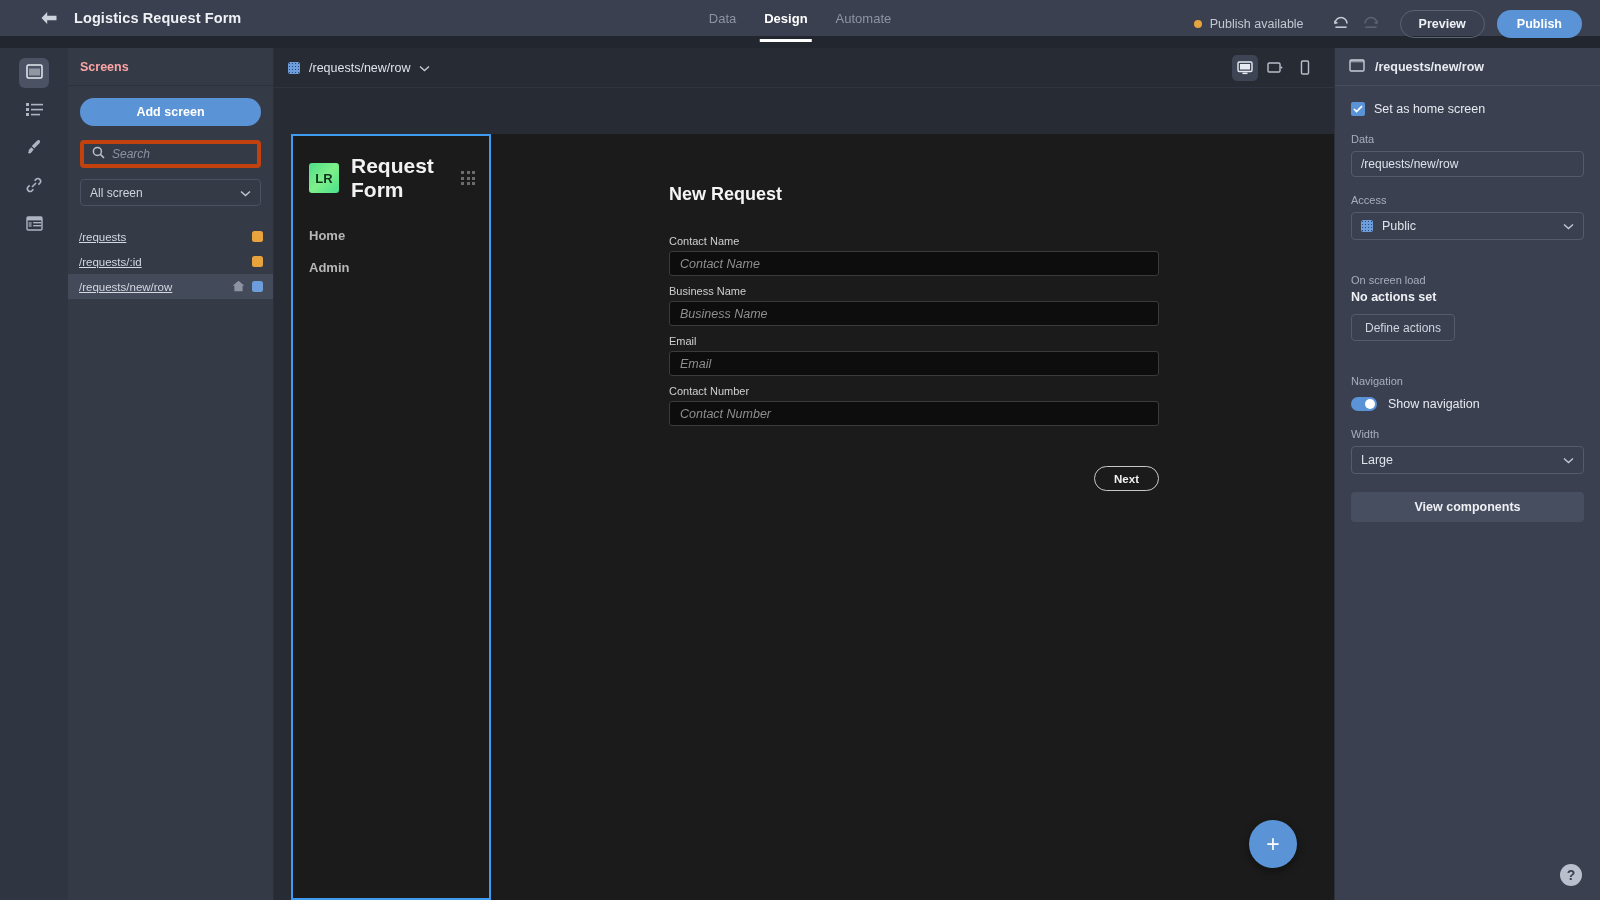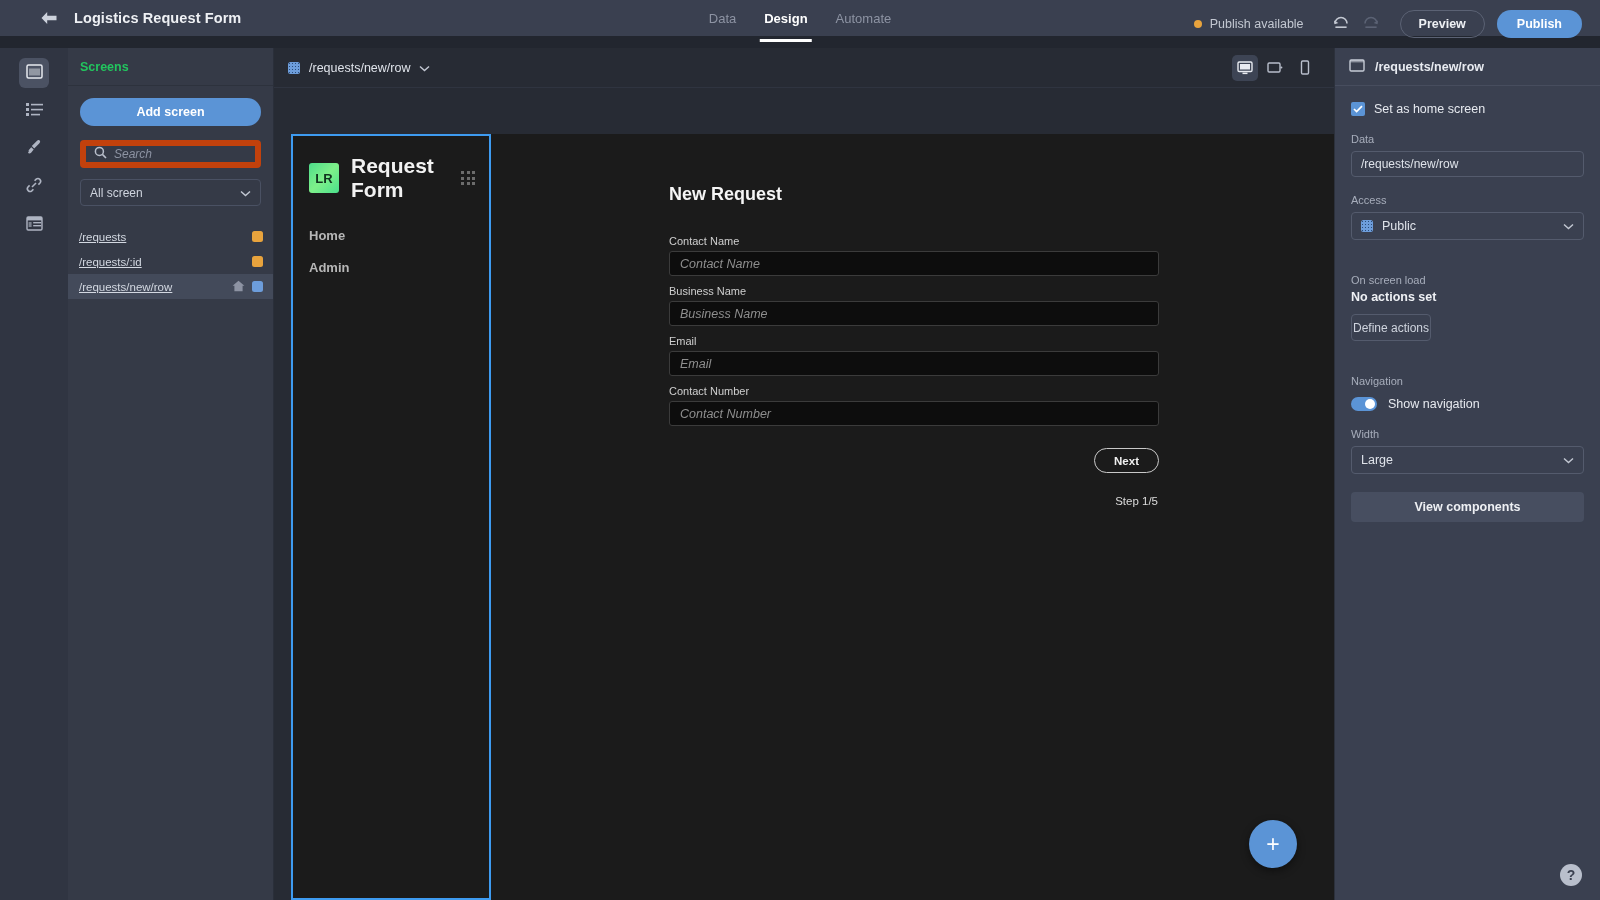--- a/index.html
+++ b/index.html
@@ -69,31 +69,31 @@
   .rail-item.active { background: #4b5263; color: #e7eaf0; }
 
   
   .screens-panel {
     position: absolute; left: 68px; top: 48px; width: 206px; height: 852px;
     background: #353a47;
     border-right: 1px solid #2a2f3a;
   }
   .screens-header {
     height: 38px; display: flex; align-items: center; padding-left: 12px;
-    font-size: 12.5px; font-weight: bold; color: #22c55e;
+    font-size: 12.5px; font-weight: bold; color: #fca5a5;
     border-bottom: 1px solid #2d323d;
   }
   .screens-body { padding: 12px; }
   .add-screen-btn {
     width: 100%; height: 28px; border-radius: 14px; background: #5b94d6; color: #fff;
     border: none; font-size: 12.5px; font-weight: bold; cursor: pointer;
     font-family: "Liberation Sans", sans-serif;
   }
   .search-box {
-    margin-top: 14px; height: 28px; border: 6px solid #c2410c; border-radius: 4px;
+    margin-top: 14px; height: 28px; border: 4px solid #c2410c; border-radius: 4px;
     display: flex; align-items: center; padding: 0 8px; gap: 7px; background: #353a47;
   }
   .search-box input {
     flex: 1; background: transparent; border: none; outline: none;
     color: #cfd4de; font-size: 12px; font-style: italic;
     font-family: "Liberation Sans", sans-serif;
   }
   .search-box input::placeholder { color: #8d93a3; font-style: italic; }
   .search-clear { color: #9aa0ae; font-size: 13px; cursor: pointer; line-height: 1; }
   .filter-select {
@@ -165,21 +165,21 @@
   
   .app-main { position: absolute; left: 200px; top: 0; right: 0; bottom: 0; background: #1b1b1b; }
   .form-wrap { position: absolute; left: 178px; top: 50px; width: 490px; }
   .form-title { font-size: 18px; font-weight: bold; color: #f5f5f5; margin-bottom: 30px; }
   .field-label { font-size: 11px; color: #cfcfcf; margin-bottom: 4px; }
   .field-input {
     height: 25px; background: #0d0d0d; border: 1px solid #3b3b3b; border-radius: 3px;
     display: flex; align-items: center; padding: 0 10px;
     font-size: 12.5px; color: #8e8e8e; font-style: italic; margin-bottom: 9px;
   }
-  .form-actions { display: flex; justify-content: flex-end; margin-top: 22px; }
+  .form-actions { display: flex; justify-content: flex-end; margin-top: 40px; }
   .btn-next {
     height: 25px; padding: 0 19px; border-radius: 13px; border: 1px solid #c9c9c9;
     background: transparent; color: #f0f0f0; font-size: 11.5px; font-weight: bold; cursor: pointer;
     font-family: "Liberation Sans", sans-serif;
   }
   .step-text { text-align: right; font-size: 11.5px; color: #dcdcdc; margin-top: 22px; padding-right: 1px; }
 
   .fab {
     position: absolute; right: 37px; bottom: 32px; width: 48px; height: 48px; border-radius: 50%;
     background: #5b94d6; color: #fff; border: none; cursor: pointer;
@@ -211,21 +211,21 @@
   }
   .rp-select {
     height: 28px; border: 1px solid #545b6d; border-radius: 4px; background: #3a4050;
     display: flex; align-items: center; padding: 0 9px; gap: 9px; font-size: 12.5px; color: #dfe3ea;
     cursor: pointer;
   }
   .rp-select .chev { margin-left: auto; }
   .rp-sub { font-size: 11px; color: #a7adbb; margin-top: 34px; }
   .rp-strong { font-size: 12.5px; font-weight: bold; color: #eef0f4; margin-top: 4px; }
   .btn-define {
-    margin-top: 10px; height: 27px; padding: 0 1px; border: 1px solid #545b6d; border-radius: 4px;
+    margin-top: 10px; height: 27px; padding: 0 13px; border: 1px solid #545b6d; border-radius: 4px;
     background: transparent; color: #cfd4de; font-size: 12px; cursor: pointer;
     font-family: "Liberation Sans", sans-serif;
   }
   .toggle-row { display: flex; align-items: center; gap: 11px; margin-top: 10px; }
   .toggle {
     width: 26px; height: 14px; border-radius: 7px; background: #5b94d6; position: relative; cursor: pointer;
   }
   .toggle:after {
     content: ""; position: absolute; right: 2px; top: 2px; width: 10px; height: 10px;
     border-radius: 50%; background: #fff;
@@ -466,21 +466,20 @@
 
           <div class="field-label">Email</div>
           <div class="field-input">Email</div>
 
           <div class="field-label">Contact Number</div>
           <div class="field-input">Contact Number</div>
 
           <div class="form-actions">
             <button class="btn-next">Next</button>
           </div>
-          <div class="step-text">Step 1/5</div>
         </div>
       </div>
     </div>
 
     <button class="fab">+</button>
   </div>
 </div>
 
 <div class="right-panel">
   <div class="rp-header">

